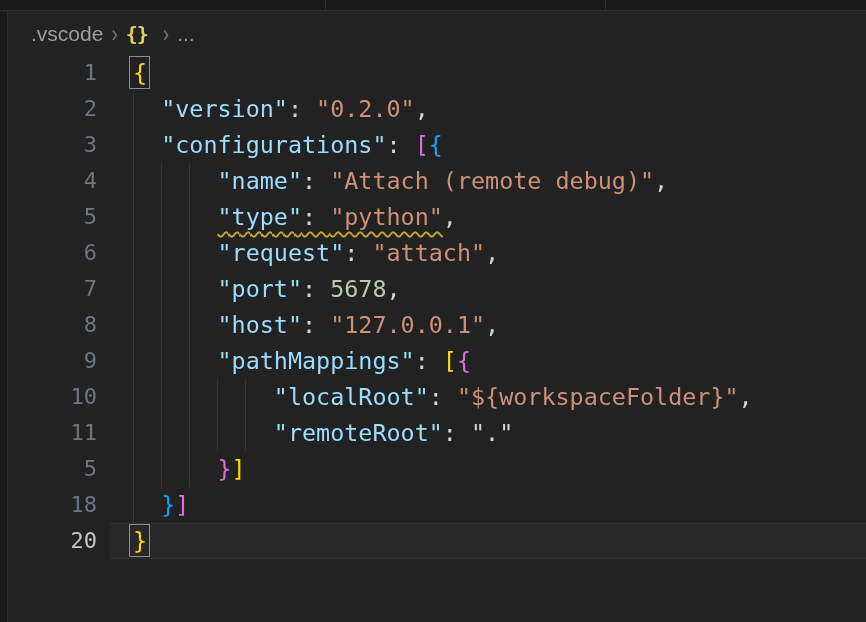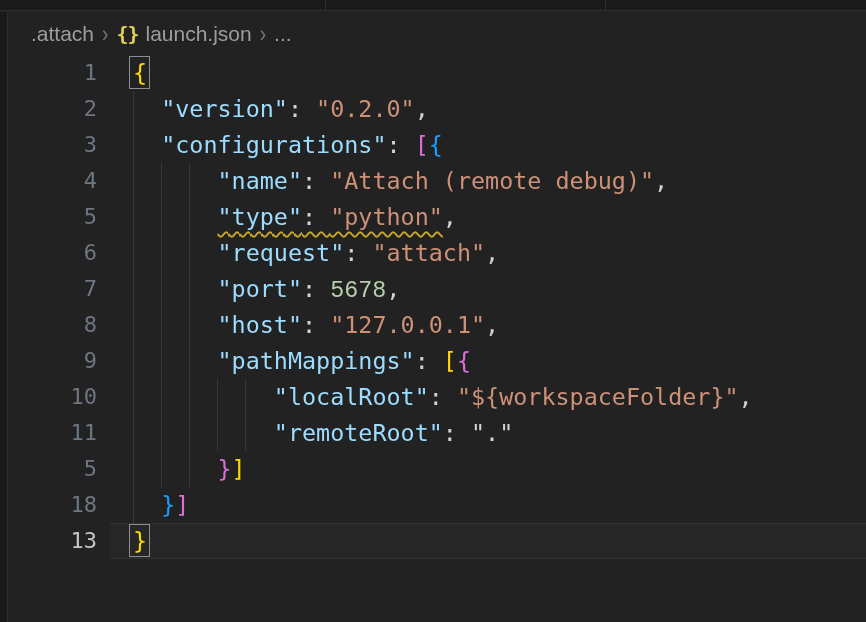--- a/index.html
+++ b/index.html
@@ -40,21 +40,21 @@
   .code { display: inline-block; vertical-align: top; line-height: 36px;
           padding-left: 36px; position: relative; }
   .linehl { position: absolute; left: 110px; right: 0; top: 0; height: 36px;
             background: rgba(255,255,255,0.025);
             border-top: 1px solid #323232; border-bottom: 1px solid #323232; }
   .guide { position: absolute; top: 0; width: 1px; height: 36px; background: #373737; }
 
   .tk { position: relative; }
   .key { color: var(--key, #9cdcfe); }
   .str { color: var(--str, #ce9178); }
-  .num { color: var(--num, #b5cea8); font-family: Liberation Mono, monospace; }
+  .num { color: var(--num, #b5cea8); }
   .pun { color: var(--pun, #d4d4d4); }
   .fg  { color: var(--pun, #d4d4d4); }
   .b1 { color: var(--b1, #ffd700); }
   .b2 { color: var(--b2, #da70d6); }
   .b3 { color: var(--b3, #179fff); }
 
   .match::after { content: ""; position: absolute; left: -4px; right: -3px;
                   top: -3px; bottom: -2px; border: 1.5px solid #8e8e8e; }
 
   .squiggle { text-decoration: underline; text-decoration-style: wavy;
@@ -67,38 +67,37 @@
 <div id="window">
 
   <div class="tab-strip">
     <div class="tab-sep" style="left:325px"></div>
     <div class="tab-sep" style="left:605px"></div>
   </div>
 
   <div class="left-rail"></div>
 
   <div class="breadcrumb">
-    <span class="crumb">.attach</span>
+    <span class="crumb">.vscode</span>
     <span class="chev">›</span>
     <span class="braces">{}</span>
-    <span class="crumb">launch.json</span>
     <span class="chev">›</span>
     <span class="crumb ellipsis">...</span>
   </div>
 
   <div class="code-area">
       <div class="row"><span class="ln">1</span><span class="code"><span class="tk b1 match">{</span></span></div>
       <div class="row"><div class="guide" style="left: calc(var(--col0) + 0 * var(--ch));"></div><span class="ln">2</span><span class="code"><span class="tk pun">  </span><span class="tk key">"version"</span><span class="tk pun">: </span><span class="tk str">"0.2.0"</span><span class="tk pun">,</span></span></div>
       <div class="row"><div class="guide" style="left: calc(var(--col0) + 0 * var(--ch));"></div><span class="ln">3</span><span class="code"><span class="tk pun">  </span><span class="tk key">"configurations"</span><span class="tk pun">: </span><span class="tk b2">[</span><span class="tk b3">{</span></span></div>
       <div class="row"><div class="guide" style="left: calc(var(--col0) + 0 * var(--ch));"></div><div class="guide" style="left: calc(var(--col0) + 2 * var(--ch));"></div><div class="guide" style="left: calc(var(--col0) + 4 * var(--ch));"></div><span class="ln">4</span><span class="code"><span class="tk pun">      </span><span class="tk key">"name"</span><span class="tk pun">: </span><span class="tk str">"Attach (remote debug)"</span><span class="tk pun">,</span></span></div>
       <div class="row"><div class="guide" style="left: calc(var(--col0) + 0 * var(--ch));"></div><div class="guide" style="left: calc(var(--col0) + 2 * var(--ch));"></div><div class="guide" style="left: calc(var(--col0) + 4 * var(--ch));"></div><span class="ln">5</span><span class="code"><span class="tk pun">      </span><span class="squiggle"><span class="tk key">"type"</span><span class="tk pun">: </span><span class="tk str">"python"</span></span><span class="tk pun">,</span></span></div>
       <div class="row"><div class="guide" style="left: calc(var(--col0) + 0 * var(--ch));"></div><div class="guide" style="left: calc(var(--col0) + 2 * var(--ch));"></div><div class="guide" style="left: calc(var(--col0) + 4 * var(--ch));"></div><span class="ln">6</span><span class="code"><span class="tk pun">      </span><span class="tk key">"request"</span><span class="tk pun">: </span><span class="tk str">"attach"</span><span class="tk pun">,</span></span></div>
       <div class="row"><div class="guide" style="left: calc(var(--col0) + 0 * var(--ch));"></div><div class="guide" style="left: calc(var(--col0) + 2 * var(--ch));"></div><div class="guide" style="left: calc(var(--col0) + 4 * var(--ch));"></div><span class="ln">7</span><span class="code"><span class="tk pun">      </span><span class="tk key">"port"</span><span class="tk pun">: </span><span class="tk num">5678</span><span class="tk pun">,</span></span></div>
       <div class="row"><div class="guide" style="left: calc(var(--col0) + 0 * var(--ch));"></div><div class="guide" style="left: calc(var(--col0) + 2 * var(--ch));"></div><div class="guide" style="left: calc(var(--col0) + 4 * var(--ch));"></div><span class="ln">8</span><span class="code"><span class="tk pun">      </span><span class="tk key">"host"</span><span class="tk pun">: </span><span class="tk str">"127.0.0.1"</span><span class="tk pun">,</span></span></div>
       <div class="row"><div class="guide" style="left: calc(var(--col0) + 0 * var(--ch));"></div><div class="guide" style="left: calc(var(--col0) + 2 * var(--ch));"></div><div class="guide" style="left: calc(var(--col0) + 4 * var(--ch));"></div><span class="ln">9</span><span class="code"><span class="tk pun">      </span><span class="tk key">"pathMappings"</span><span class="tk pun">: </span><span class="tk b1">[</span><span class="tk b2">{</span></span></div>
       <div class="row"><div class="guide" style="left: calc(var(--col0) + 0 * var(--ch));"></div><div class="guide" style="left: calc(var(--col0) + 2 * var(--ch));"></div><div class="guide" style="left: calc(var(--col0) + 4 * var(--ch));"></div><div class="guide" style="left: calc(var(--col0) + 6 * var(--ch));"></div><div class="guide" style="left: calc(var(--col0) + 8 * var(--ch));"></div><span class="ln">10</span><span class="code"><span class="tk pun">          </span><span class="tk key">"localRoot"</span><span class="tk pun">: </span><span class="tk str">"${workspaceFolder}"</span><span class="tk pun">,</span></span></div>
       <div class="row"><div class="guide" style="left: calc(var(--col0) + 0 * var(--ch));"></div><div class="guide" style="left: calc(var(--col0) + 2 * var(--ch));"></div><div class="guide" style="left: calc(var(--col0) + 4 * var(--ch));"></div><div class="guide" style="left: calc(var(--col0) + 6 * var(--ch));"></div><div class="guide" style="left: calc(var(--col0) + 8 * var(--ch));"></div><span class="ln">11</span><span class="code"><span class="tk pun">          </span><span class="tk key">"remoteRoot"</span><span class="tk pun">: </span><span class="tk fg">"."</span></span></div>
       <div class="row"><div class="guide" style="left: calc(var(--col0) + 0 * var(--ch));"></div><div class="guide" style="left: calc(var(--col0) + 2 * var(--ch));"></div><div class="guide" style="left: calc(var(--col0) + 4 * var(--ch));"></div><span class="ln">5</span><span class="code"><span class="tk pun">      </span><span class="tk b2">}</span><span class="tk b1">]</span></span></div>
       <div class="row"><div class="guide" style="left: calc(var(--col0) + 0 * var(--ch));"></div><span class="ln">18</span><span class="code"><span class="tk pun">  </span><span class="tk b3">}</span><span class="tk b2">]</span></span></div>
-      <div class="row current"><div class="linehl"></div><span class="ln">13</span><span class="code"><span class="tk b1 match">}</span></span></div>
+      <div class="row current"><div class="linehl"></div><span class="ln">20</span><span class="code"><span class="tk b1 match">}</span></span></div>
     </div>
 
 </div>
 
 </body></html>

